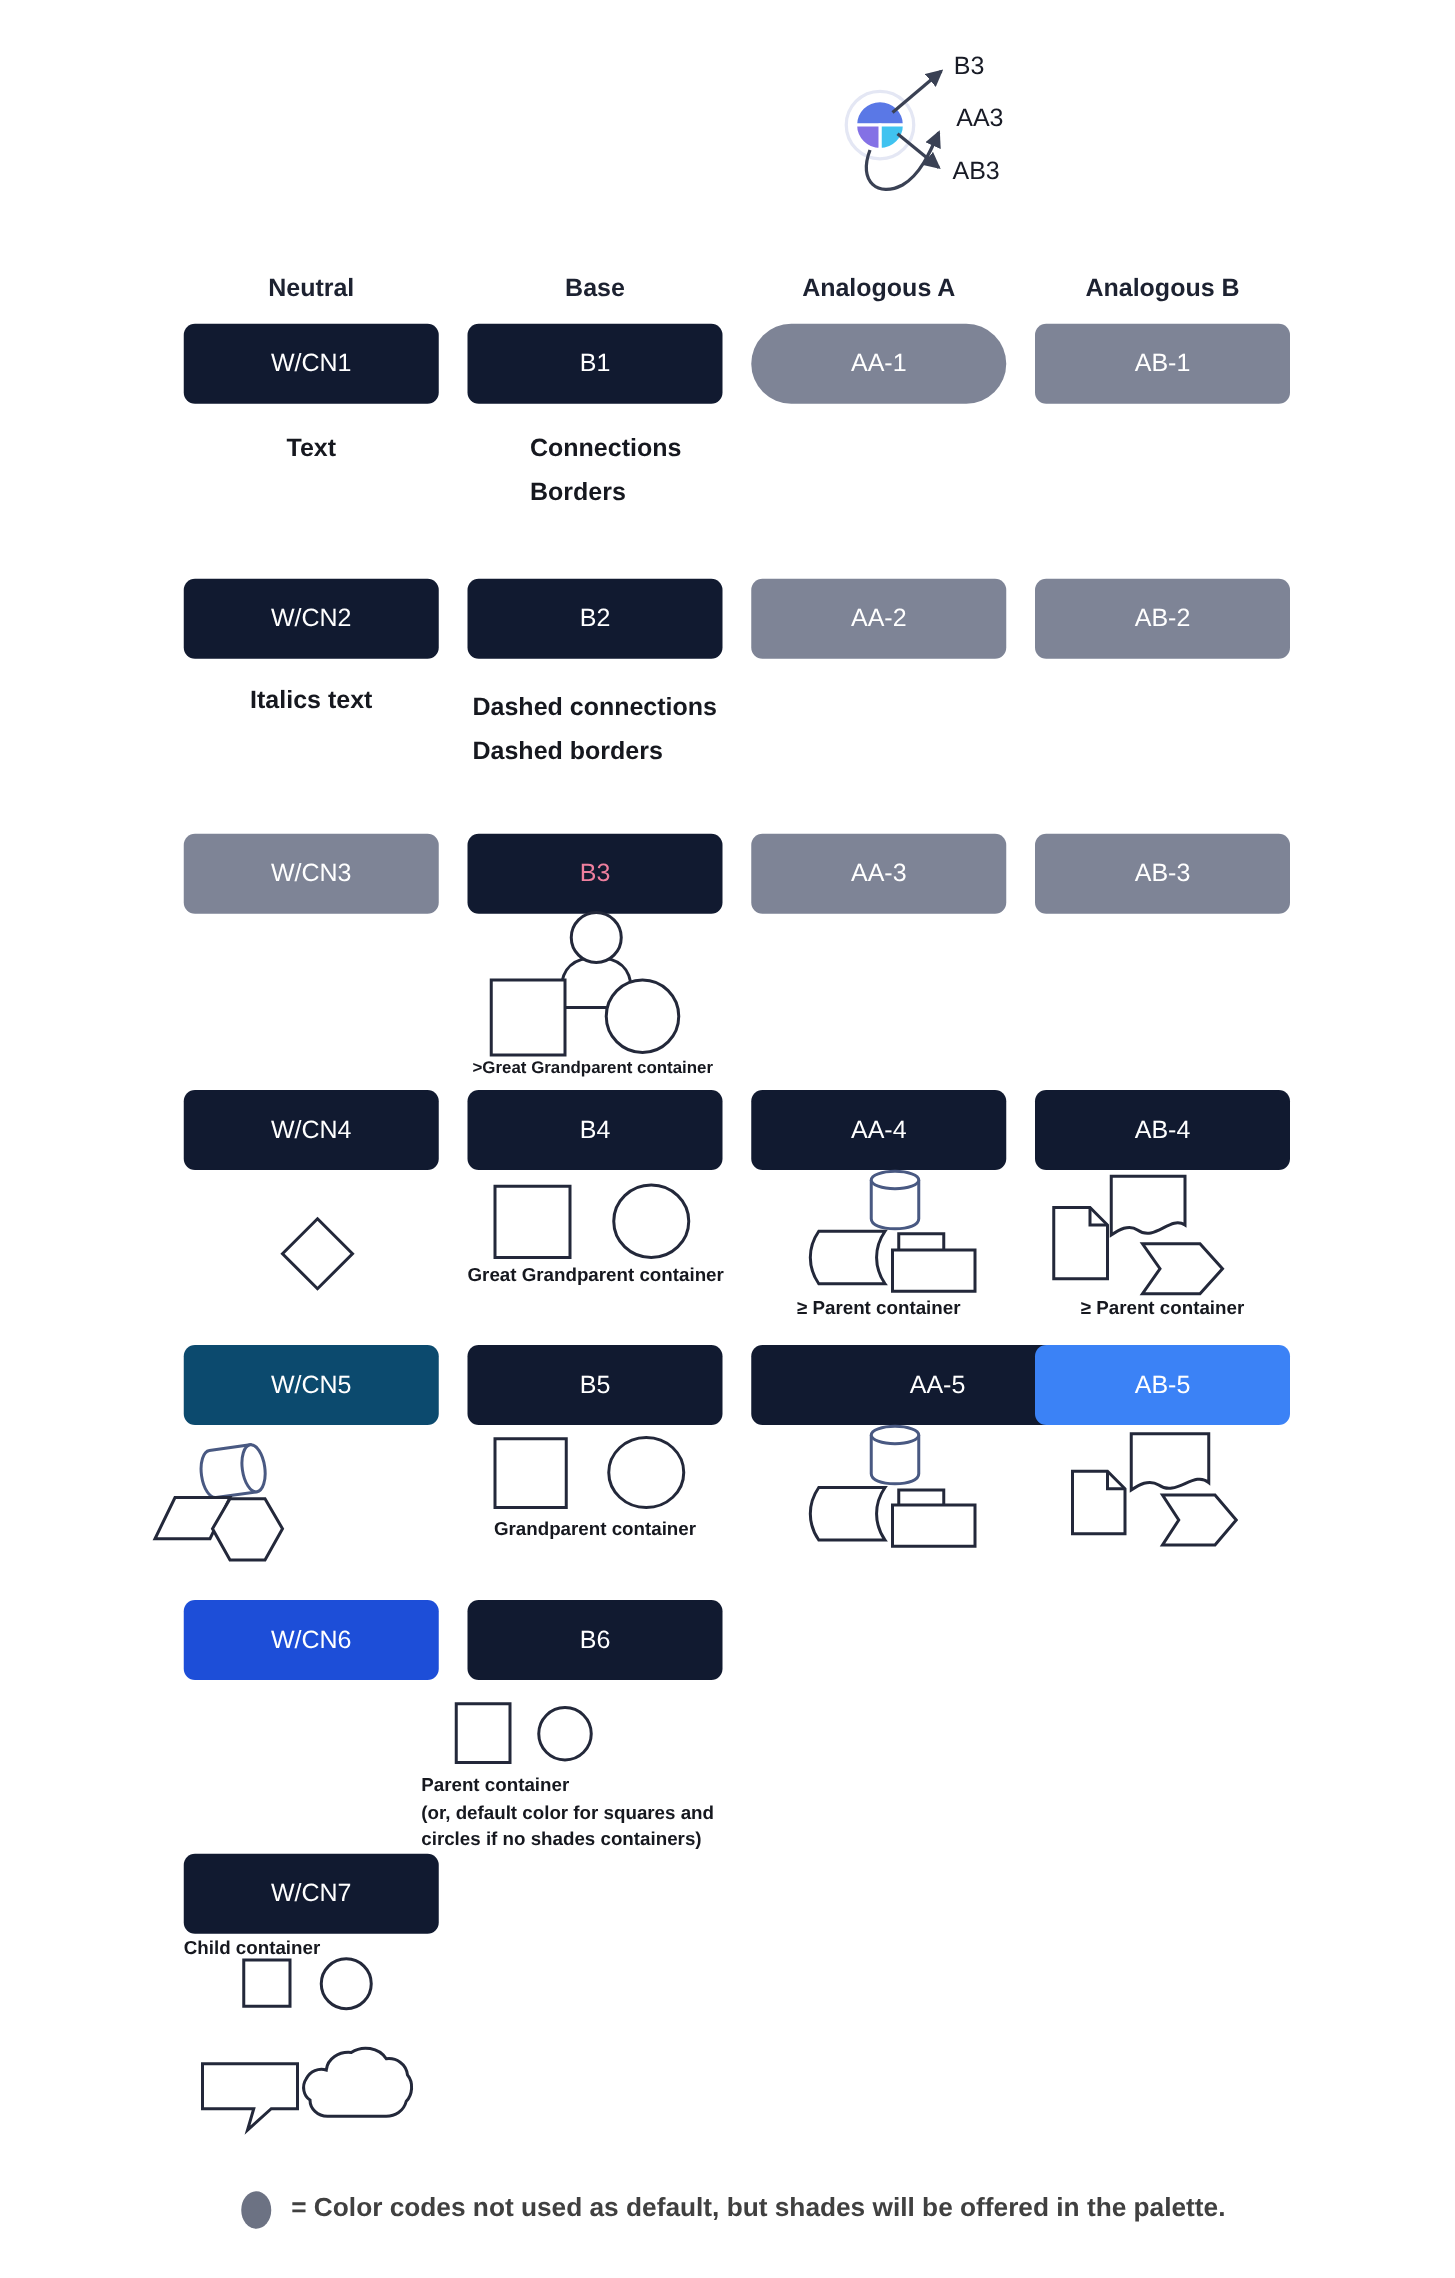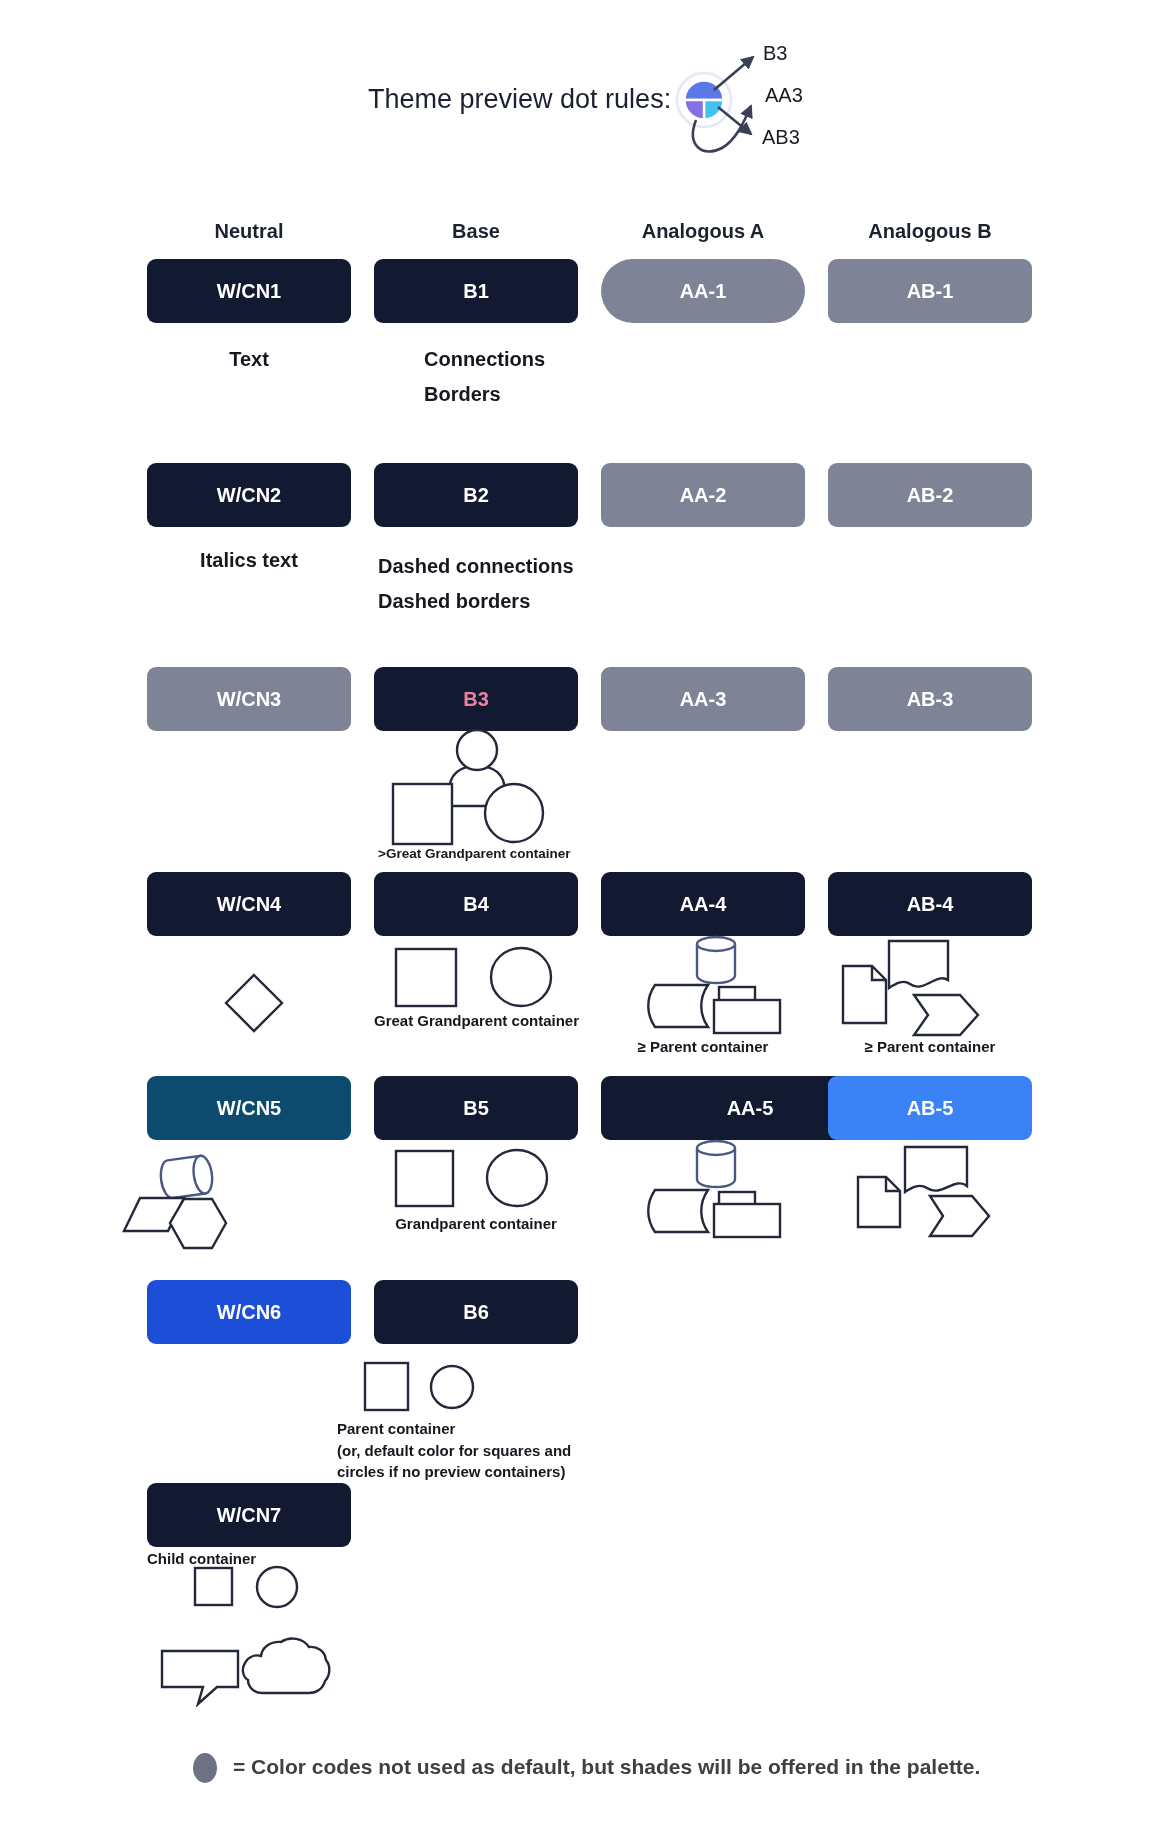--- a/index.html
+++ b/index.html
@@ -2,35 +2,34 @@
 <html><head>
 <meta charset="utf-8">
 <style>
   html,body{margin:0;padding:0;background:#ffffff;}
   .canvas{position:relative;width:1164px;height:1822px;background:#ffffff;
           font-family:"Liberation Sans",sans-serif;overflow:hidden;}
   .title{position:absolute;left:368px;top:84px;font-size:27px;font-weight:500;color:#1b2133;}
   .dlabel{position:absolute;font-size:20px;font-weight:500;color:#181b26;}
   .hdr{position:absolute;width:204px;text-align:center;font-size:20px;font-weight:bold;color:#1d2231;}
   .swatch{position:absolute;width:204px;height:64px;border-radius:9px;display:flex;
-          align-items:center;justify-content:center;font-size:20px;font-weight:bold;color:#ffffff;}
+          align-items:center;justify-content:center;font-size:20px;font-weight:normal;color:#ffffff;}
   .ann{position:absolute;font-weight:bold;color:#16181f;}
   .ann div{white-space:nowrap;}
   .legend-text{position:absolute;left:233px;top:1755px;font-size:21px;font-weight:bold;color:#404040;}
   svg.overlay{position:absolute;left:0;top:0;pointer-events:none;}
   .shape{fill:#ffffff;stroke:#23283a;stroke-width:2.4;}
   .shape-blue{fill:#ffffff;stroke:#495982;stroke-width:2.4;}
   .arrow{fill:none;stroke:#3a4154;stroke-width:2.6;}
 </style>
 </head>
 <body>
 
 <div class="canvas">
 
-  <div class="title">Theme preview dot rules:</div>
 
   <span class="dlabel" style="left:763px;top:42px;">B3</span>
   <span class="dlabel" style="left:765px;top:84px;">AA3</span>
   <span class="dlabel" style="left:762px;top:126px;">AB3</span>
 
   <div id="generated">
       <div class="hdr" style="left: 147px; top: 220px;">Neutral</div>
       <div class="hdr" style="left: 374px; top: 220px;">Base</div>
       <div class="hdr" style="left: 601px; top: 220px;">Analogous A</div>
       <div class="hdr" style="left: 828px; top: 220px;">Analogous B</div>
@@ -82,21 +81,21 @@
       </div>
       <div class="ann" style="left: 828px; top: 1037px; width: 204px; text-align: center; font-size: 15px; line-height: 20px;">
         <div>≥ Parent container</div>
       </div>
       <div class="ann" style="left: 374px; top: 1214px; width: 204px; text-align: center; font-size: 15px; line-height: 20px;">
         <div>Grandparent container</div>
       </div>
       <div class="ann" style="left: 337px; top: 1418px; text-align: left; font-size: 15px; line-height: 21.5px;">
         <div>Parent container</div>
         <div>(or, default color for squares and</div>
-        <div>circles if no preview containers)</div>
+        <div>circles if no shades containers)</div>
       </div>
       <div class="ann" style="left: 147px; top: 1549px; width: 204px; text-align: left; font-size: 15px; line-height: 20px;">
         <div>Child container</div>
       </div>
     </div>
 
   <div class="legend-text">= Color codes not used as default, but shades will be offered in the palette.</div>
 
   <svg class="overlay" width="1164" height="1822" viewBox="0 0 1164 1822">
     <defs>

